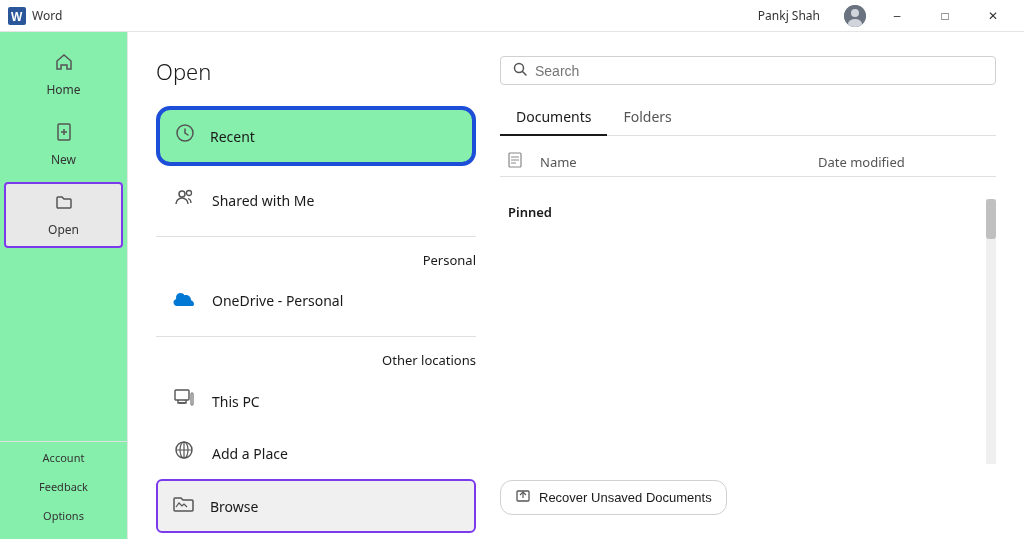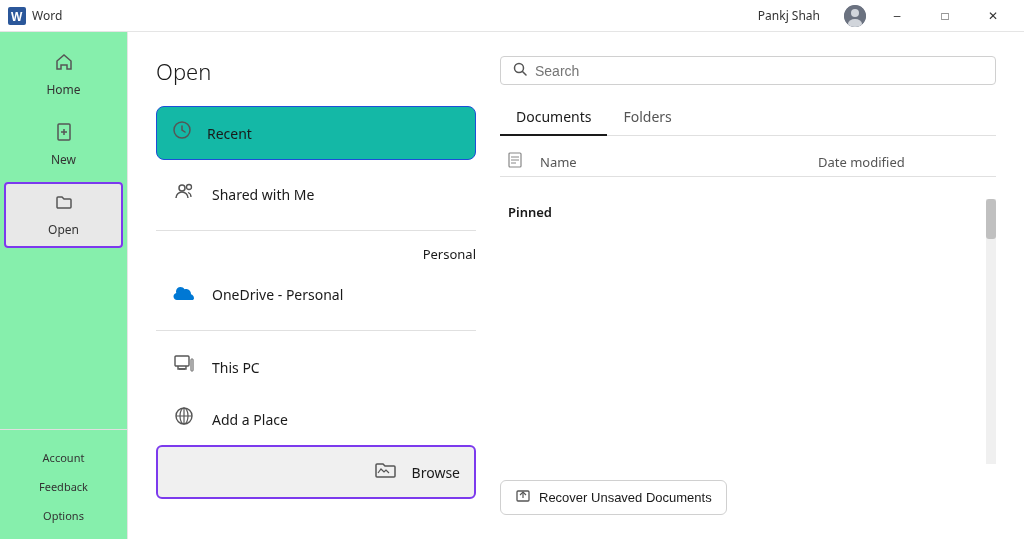--- a/index.html
+++ b/index.html
@@ -103,21 +103,21 @@
       outline: 2px solid #7c3aed;
       outline-offset: -2px;
     }
     .sidebar-item .icon {
       font-size: 18px;
       color: #555;
     }
     .sidebar-bottom {
       margin-top: auto;
       border-top: 1px solid #e0e0e0;
-      padding-top: 12px;
+      padding-top: 0;
     }
     .sidebar-bottom-item {
       display: flex;
       flex-direction: column;
       align-items: center;
       padding: 6px 8px;
       cursor: pointer;
       font-size: 11px;
       color: #333;
       gap: 2px;
@@ -156,31 +156,31 @@
       color: #1a1a1a;
     }
     .location-item .loc-icon {
       font-size: 20px;
       color: #555;
       width: 28px;
       text-align: center;
     }
 
     .recent-item {
-      border: 1px solid #1d4ed8;
-      border-radius: 8px;
+      border: 4px solid #1d4ed8;
+      border-radius: 14px;
       padding: 12px 14px;
       display: flex;
       align-items: center;
       gap: 14px;
       margin-bottom: 8px;
       cursor: pointer;
       font-size: 14px;
       color: #1a1a1a;
-      background: #14b8a6;
+      background: #86efac;
     }
     .recent-item .loc-icon { font-size: 20px; color: #555; }
 
     .section-label {
       font-size: 13px;
       font-weight: 400;
       color: #1a1a1a;
       margin: 14px 0 6px 4px;
       text-align: right;
     }
@@ -196,21 +196,20 @@
       display: flex;
       align-items: center;
       gap: 14px;
       padding: 12px 14px;
       border-radius: 6px;
       cursor: pointer;
       font-size: 14px;
       color: #1a1a1a;
       border: 2px solid #7c3aed;
       background: #f0f0f0;
-      justify-content: flex-end;
     }
 
     
     .right-panel {
       flex: 1;
       display: flex;
       flex-direction: column;
     }
 
     .search-bar {
@@ -295,21 +294,21 @@
       border-radius: 3px;
       position: absolute;
       top: 0;
     }
 
     .recover-btn {
       display: flex;
       align-items: center;
       gap: 8px;
       border: 1px solid #d0d0d0;
-      border-radius: 6px;
+      border-radius: 12px;
       padding: 7px 14px;
       cursor: pointer;
       font-size: 13px;
       color: #1a1a1a;
       background: #fff;
       margin-top: 8px;
       align-self: flex-start;
     }
 
     
@@ -424,20 +423,21 @@
         <span class="loc-icon">
           <svg width="24" height="16" viewBox="0 0 24 16" fill="none">
             <path d="M14.5 14H5C3.1 14 1.5 12.4 1.5 10.5C1.5 8.8 2.7 7.4 4.3 7.1C4.1 6.6 4 6.1 4 5.5C4 3 6 1 8.5 1C10.2 1 11.7 1.9 12.5 3.3C13 3.1 13.5 3 14 3C16.8 3 19 5.2 19 8C19 8.1 19 8.2 19 8.3C20.7 8.8 22 10.4 22 12.2C22 13.2 21.2 14 20.2 14H14.5Z" fill="#0078d4"></path>
           </svg>
         </span>
         <span>OneDrive - Personal</span>
       </div>
 
       <div class="divider"></div>
 
+      <div class="section-label">Other locations</div>
 
       <div class="location-item">
         <span class="loc-icon">
           <svg width="22" height="22" viewBox="0 0 22 22" fill="none">
             <rect x="2" y="3" width="14" height="10" rx="1" stroke="#555" stroke-width="1.4" fill="none"></rect>
             <path d="M5 13v3H13v-3" stroke="#555" stroke-width="1.4" fill="none"></path>
             <rect x="18" y="6" width="2" height="12" rx="0.5" stroke="#555" stroke-width="1" fill="none"></rect>
             <path d="M6 16h6" stroke="#555" stroke-width="1.4"></path>
           </svg>
         </span>

